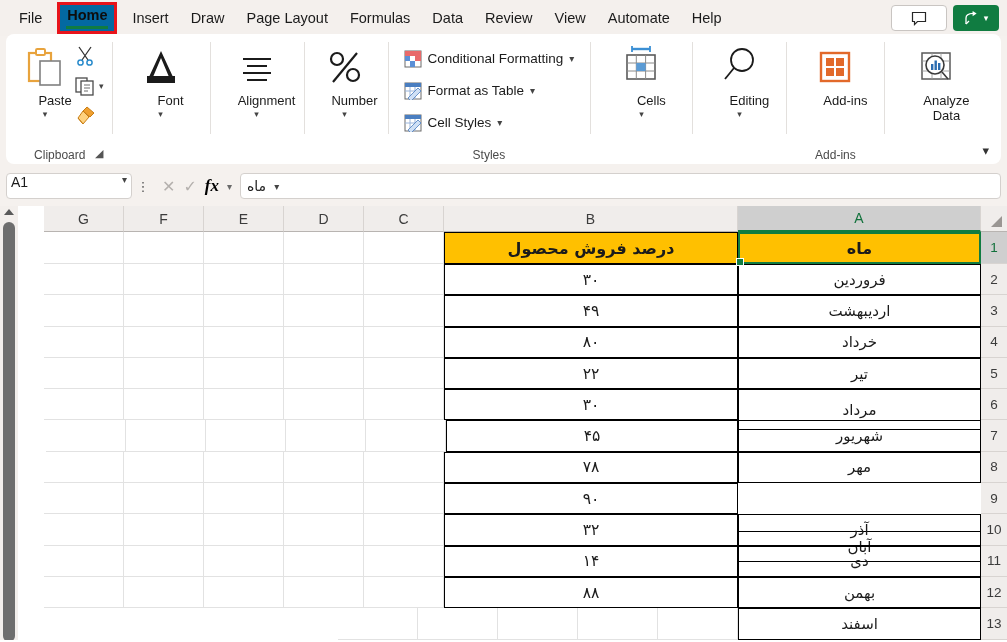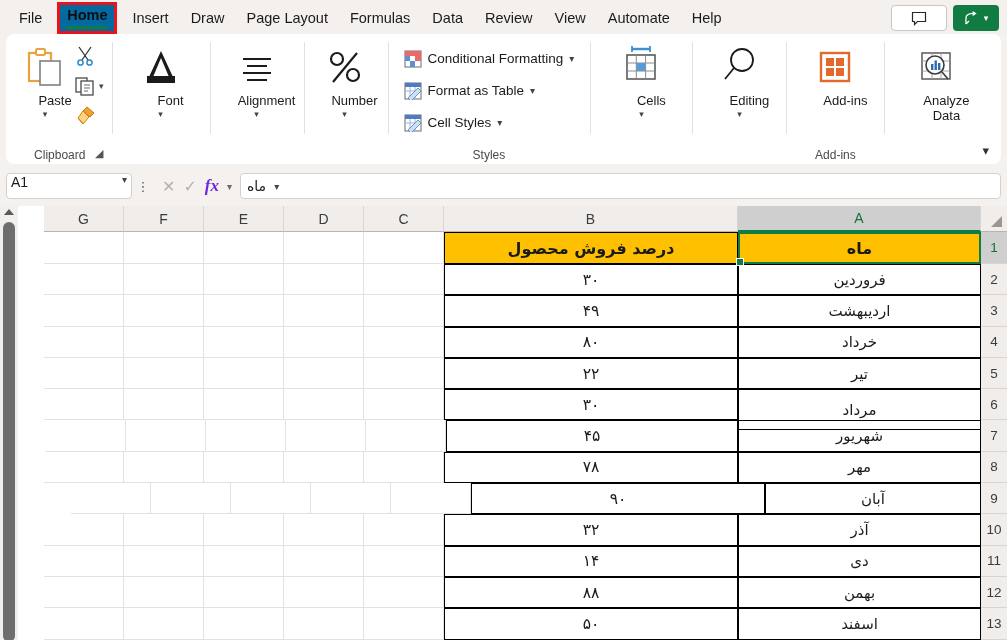--- a/index.html
+++ b/index.html
@@ -81,21 +81,21 @@
           display: flex; align-items: center; }
   .namebox {
     margin-left: 6px; width: 126px; height: 26px; background: #fff; border: 1px solid #d4d0cd;
     border-radius: 4px; display: flex; padding: 0 4px;
   }
   .namebox .nval { font-size: 14px; color: #1b1b1b; }
   .namebox .nchev { margin-left: auto; font-size: 10px; color: #444; }
   .kebab { width: 22px; text-align: center; font-size: 13px; color: #555; letter-spacing: 0; }
   .fxgroup { display: flex; align-items: center; gap: 8px; padding: 0 8px; }
   .fxgroup .g { color: #b4b0ad; font-size: 16px; }
-  .fx { font-style: italic; font-weight: bold; font-family: "Liberation Serif", serif; font-size: 17px; color: #6d28d9; }
+  .fx { font-style: italic; font-weight: bold; font-family: "Liberation Serif", serif; font-size: 17px; color: #000000; }
   .fxchev { font-size: 10px; color: #6a6a6a; }
   .finput {
     flex: 1; height: 26px; margin-right: 6px; background: #fff; border: 1px solid #d4d0cd;
     border-radius: 4px; display: flex; align-items: center; justify-content: flex-end;
     padding: 0 6px; gap: 8px; direction: rtl;
   }
   .finput .fval { font-size: 14px; color: #1b1b1b; }
   .finput .fchev { font-size: 10px; color: #444; }
 
   
@@ -507,21 +507,21 @@
           <div class="trow" style="height: 31.3px;">
             <div class="cell data" style="width: 243px; height: 31.3px;">مهر</div>
             <div class="cell data num" style="width: 294px; height: 31.3px;">۷۸</div>
             <div class="cell empty" style="width: 80px; height: 31.3px;"></div>
             <div class="cell empty" style="width: 80px; height: 31.3px;"></div>
             <div class="cell empty" style="width: 80px; height: 31.3px;"></div>
             <div class="cell empty" style="width: 80px; height: 31.3px;"></div>
             <div class="cell empty" style="width: 80px; height: 31.3px;"></div>
           </div>
           <div class="trow" style="height: 31.3px;">
-            <div class="cell data" style="width: 216px; height: 31.3px;">آبان</div>
+            <div class="cell data" style="width: 243px; height: 31.3px; margin-top: 48px;">آبان</div>
             <div class="cell data num" style="width: 294px; height: 31.3px;">۹۰</div>
             <div class="cell empty" style="width: 80px; height: 31.3px;"></div>
             <div class="cell empty" style="width: 80px; height: 31.3px;"></div>
             <div class="cell empty" style="width: 80px; height: 31.3px;"></div>
             <div class="cell empty" style="width: 80px; height: 31.3px;"></div>
             <div class="cell empty" style="width: 80px; height: 31.3px;"></div>
           </div>
           <div class="trow" style="height: 31.3px;">
             <div class="cell data" style="width: 243px; height: 31.3px;">آذر</div>
             <div class="cell data num" style="width: 294px; height: 31.3px;">۳۲</div>
@@ -544,21 +544,20 @@
             <div class="cell data" style="width: 243px; height: 31.3px;">بهمن</div>
             <div class="cell data num" style="width: 294px; height: 31.3px;">۸۸</div>
             <div class="cell empty" style="width: 80px; height: 31.3px;"></div>
             <div class="cell empty" style="width: 80px; height: 31.3px;"></div>
             <div class="cell empty" style="width: 80px; height: 31.3px;"></div>
             <div class="cell empty" style="width: 80px; height: 31.3px;"></div>
             <div class="cell empty" style="width: 80px; height: 31.3px;"></div>
           </div>
           <div class="trow" style="height: 31.3px;">
             <div class="cell data" style="width: 243px; height: 31.3px;">اسفند</div>
-            <div class="cell data num" style="width: 294px; height: 31.3px;">۵۰</div>
             <div class="cell empty" style="width: 80px; height: 31.3px;"></div>
             <div class="cell empty" style="width: 80px; height: 31.3px;"></div>
             <div class="cell empty" style="width: 80px; height: 31.3px;"></div>
             <div class="cell empty" style="width: 80px; height: 31.3px;"></div>
             <div class="cell empty" style="width: 80px; height: 31.3px;"></div>
           </div>
         </div>
 
       <div class="selbox" id="selbox" style="top: 26px; right: 26px; width: 243px; height: 32px;"></div>
     </div>

